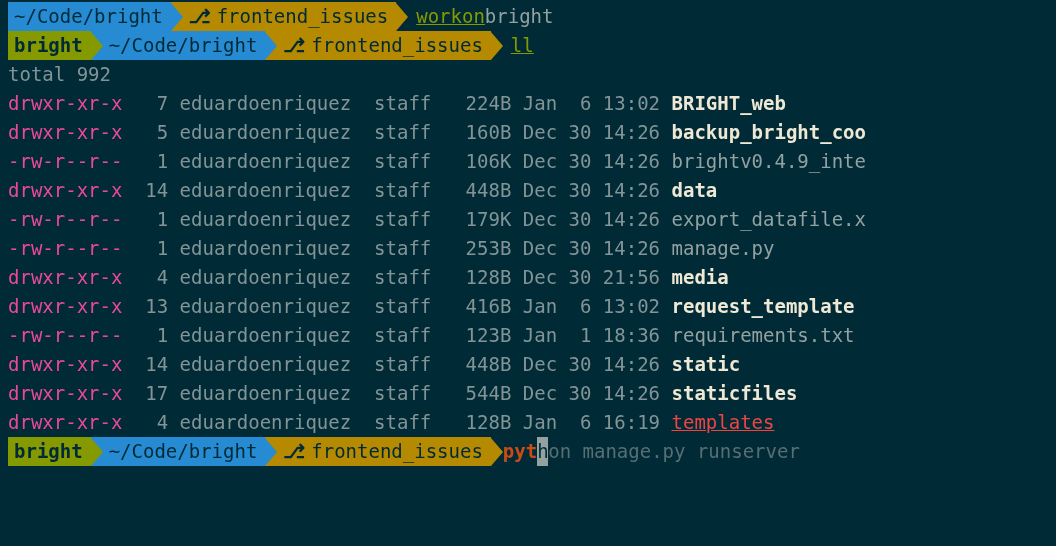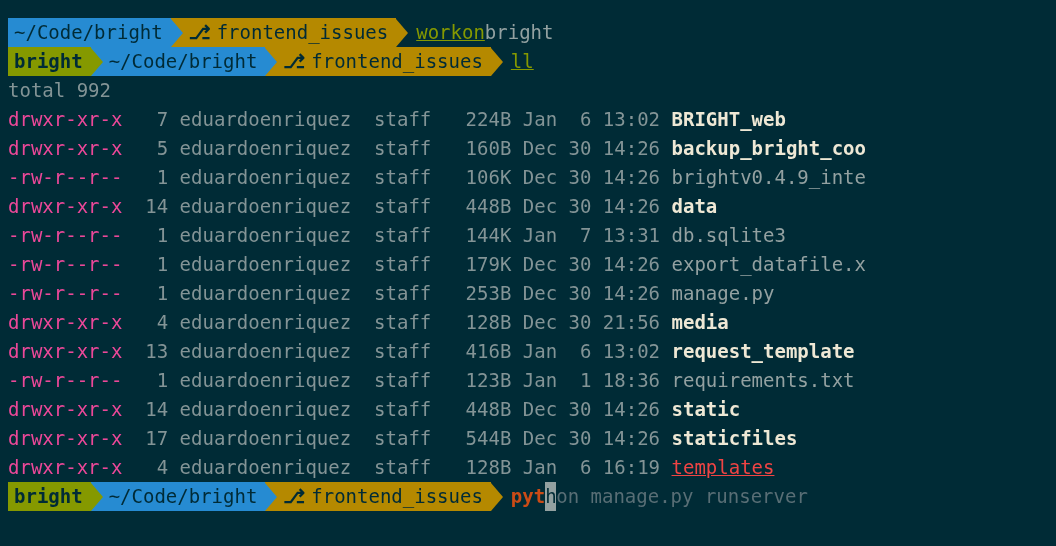--- a/index.html
+++ b/index.html
@@ -11,21 +11,21 @@
       background-color: #002b36;
       font-family: 'Menlo', 'Monaco', 'Consolas', monospace;
       font-size: 19px;
       line-height: 1.5;
       width: 1056px;
       height: 546px;
       overflow: hidden;
       color: #839496;
     }
     .terminal {
-      padding: 18px 8px;
+      padding: 2px 8px;
     }
     .prompt-line {
       display: flex;
       align-items: center;
       flex-wrap: nowrap;
       white-space: nowrap;
       height: 29px;
     }
     .segment {
       display: inline-flex;
@@ -82,21 +82,21 @@
     }
     .perms { color: #ec4899; }
     .links { color: #839496; }
     .owner { color: #839496; }
     .group { color: #839496; }
     .size { color: #839496; }
     .date { color: #839496; }
     .fname { color: #93a1a1; }
     .fname-bold { color: #eee8d5; font-weight: bold; margin-top: 40px; }
     .fname-link { color: #ef4444; text-decoration: underline; font-weight: normal; }
-    .typed-cmd { color: #cb4b16; font-weight: bold; margin-left: 8px; }
+    .typed-cmd { color: #cb4b16; font-weight: bold; }
     .suggestion { color: #586e75; }
     .cursor-block {
       background-color: #93a1a1;
       color: #002b36;
       display: inline-block;
       width: 11px;
     }
     .pad-left { padding-left: 18px; }
   </style>
 </head>
@@ -129,21 +129,20 @@
     <span class="cmd">ll</span>
   </div>
 
   <div class="output-line">total 992</div>
 
   <div id="listing-container">
       <div class="output-line"><span class="perms">drwxr-xr-x</span><span class="links">   7</span><span class="owner"> eduardoenriquez </span><span class="group"> staff </span><span class="size">  224B</span><span class="date"> Jan  6 13:02 </span><span class="fname-bold">BRIGHT_web</span></div>
       <div class="output-line"><span class="perms">drwxr-xr-x</span><span class="links">   5</span><span class="owner"> eduardoenriquez </span><span class="group"> staff </span><span class="size">  160B</span><span class="date"> Dec 30 14:26 </span><span class="fname-bold">backup_bright_coo</span></div>
       <div class="output-line"><span class="perms">-rw-r--r--</span><span class="links">   1</span><span class="owner"> eduardoenriquez </span><span class="group"> staff </span><span class="size">  106K</span><span class="date"> Dec 30 14:26 </span><span class="fname">brightv0.4.9_inte</span></div>
       <div class="output-line"><span class="perms">drwxr-xr-x</span><span class="links">  14</span><span class="owner"> eduardoenriquez </span><span class="group"> staff </span><span class="size">  448B</span><span class="date"> Dec 30 14:26 </span><span class="fname-bold">data</span></div>
-      <div class="output-line"><span class="perms">-rw-r--r--</span><span class="links">   1</span><span class="owner"> eduardoenriquez </span><span class="group"> staff </span><span class="size">  144K</span><span class="date"> Jan  7 13:31 </span><span class="fname">db.sqlite3</span></div>
       <div class="output-line"><span class="perms">-rw-r--r--</span><span class="links">   1</span><span class="owner"> eduardoenriquez </span><span class="group"> staff </span><span class="size">  179K</span><span class="date"> Dec 30 14:26 </span><span class="fname">export_datafile.x</span></div>
       <div class="output-line"><span class="perms">-rw-r--r--</span><span class="links">   1</span><span class="owner"> eduardoenriquez </span><span class="group"> staff </span><span class="size">  253B</span><span class="date"> Dec 30 14:26 </span><span class="fname">manage.py</span></div>
       <div class="output-line"><span class="perms">drwxr-xr-x</span><span class="links">   4</span><span class="owner"> eduardoenriquez </span><span class="group"> staff </span><span class="size">  128B</span><span class="date"> Dec 30 21:56 </span><span class="fname-bold">media</span></div>
       <div class="output-line"><span class="perms">drwxr-xr-x</span><span class="links">  13</span><span class="owner"> eduardoenriquez </span><span class="group"> staff </span><span class="size">  416B</span><span class="date"> Jan  6 13:02 </span><span class="fname-bold">request_template</span></div>
       <div class="output-line"><span class="perms">-rw-r--r--</span><span class="links">   1</span><span class="owner"> eduardoenriquez </span><span class="group"> staff </span><span class="size">  123B</span><span class="date"> Jan  1 18:36 </span><span class="fname">requirements.txt</span></div>
       <div class="output-line"><span class="perms">drwxr-xr-x</span><span class="links">  14</span><span class="owner"> eduardoenriquez </span><span class="group"> staff </span><span class="size">  448B</span><span class="date"> Dec 30 14:26 </span><span class="fname-bold">static</span></div>
       <div class="output-line"><span class="perms">drwxr-xr-x</span><span class="links">  17</span><span class="owner"> eduardoenriquez </span><span class="group"> staff </span><span class="size">  544B</span><span class="date"> Dec 30 14:26 </span><span class="fname-bold">staticfiles</span></div>
       <div class="output-line"><span class="perms">drwxr-xr-x</span><span class="links">   4</span><span class="owner"> eduardoenriquez </span><span class="group"> staff </span><span class="size">  128B</span><span class="date"> Jan  6 16:19 </span><span class="fname-link">templates</span></div>
     </div>
 

